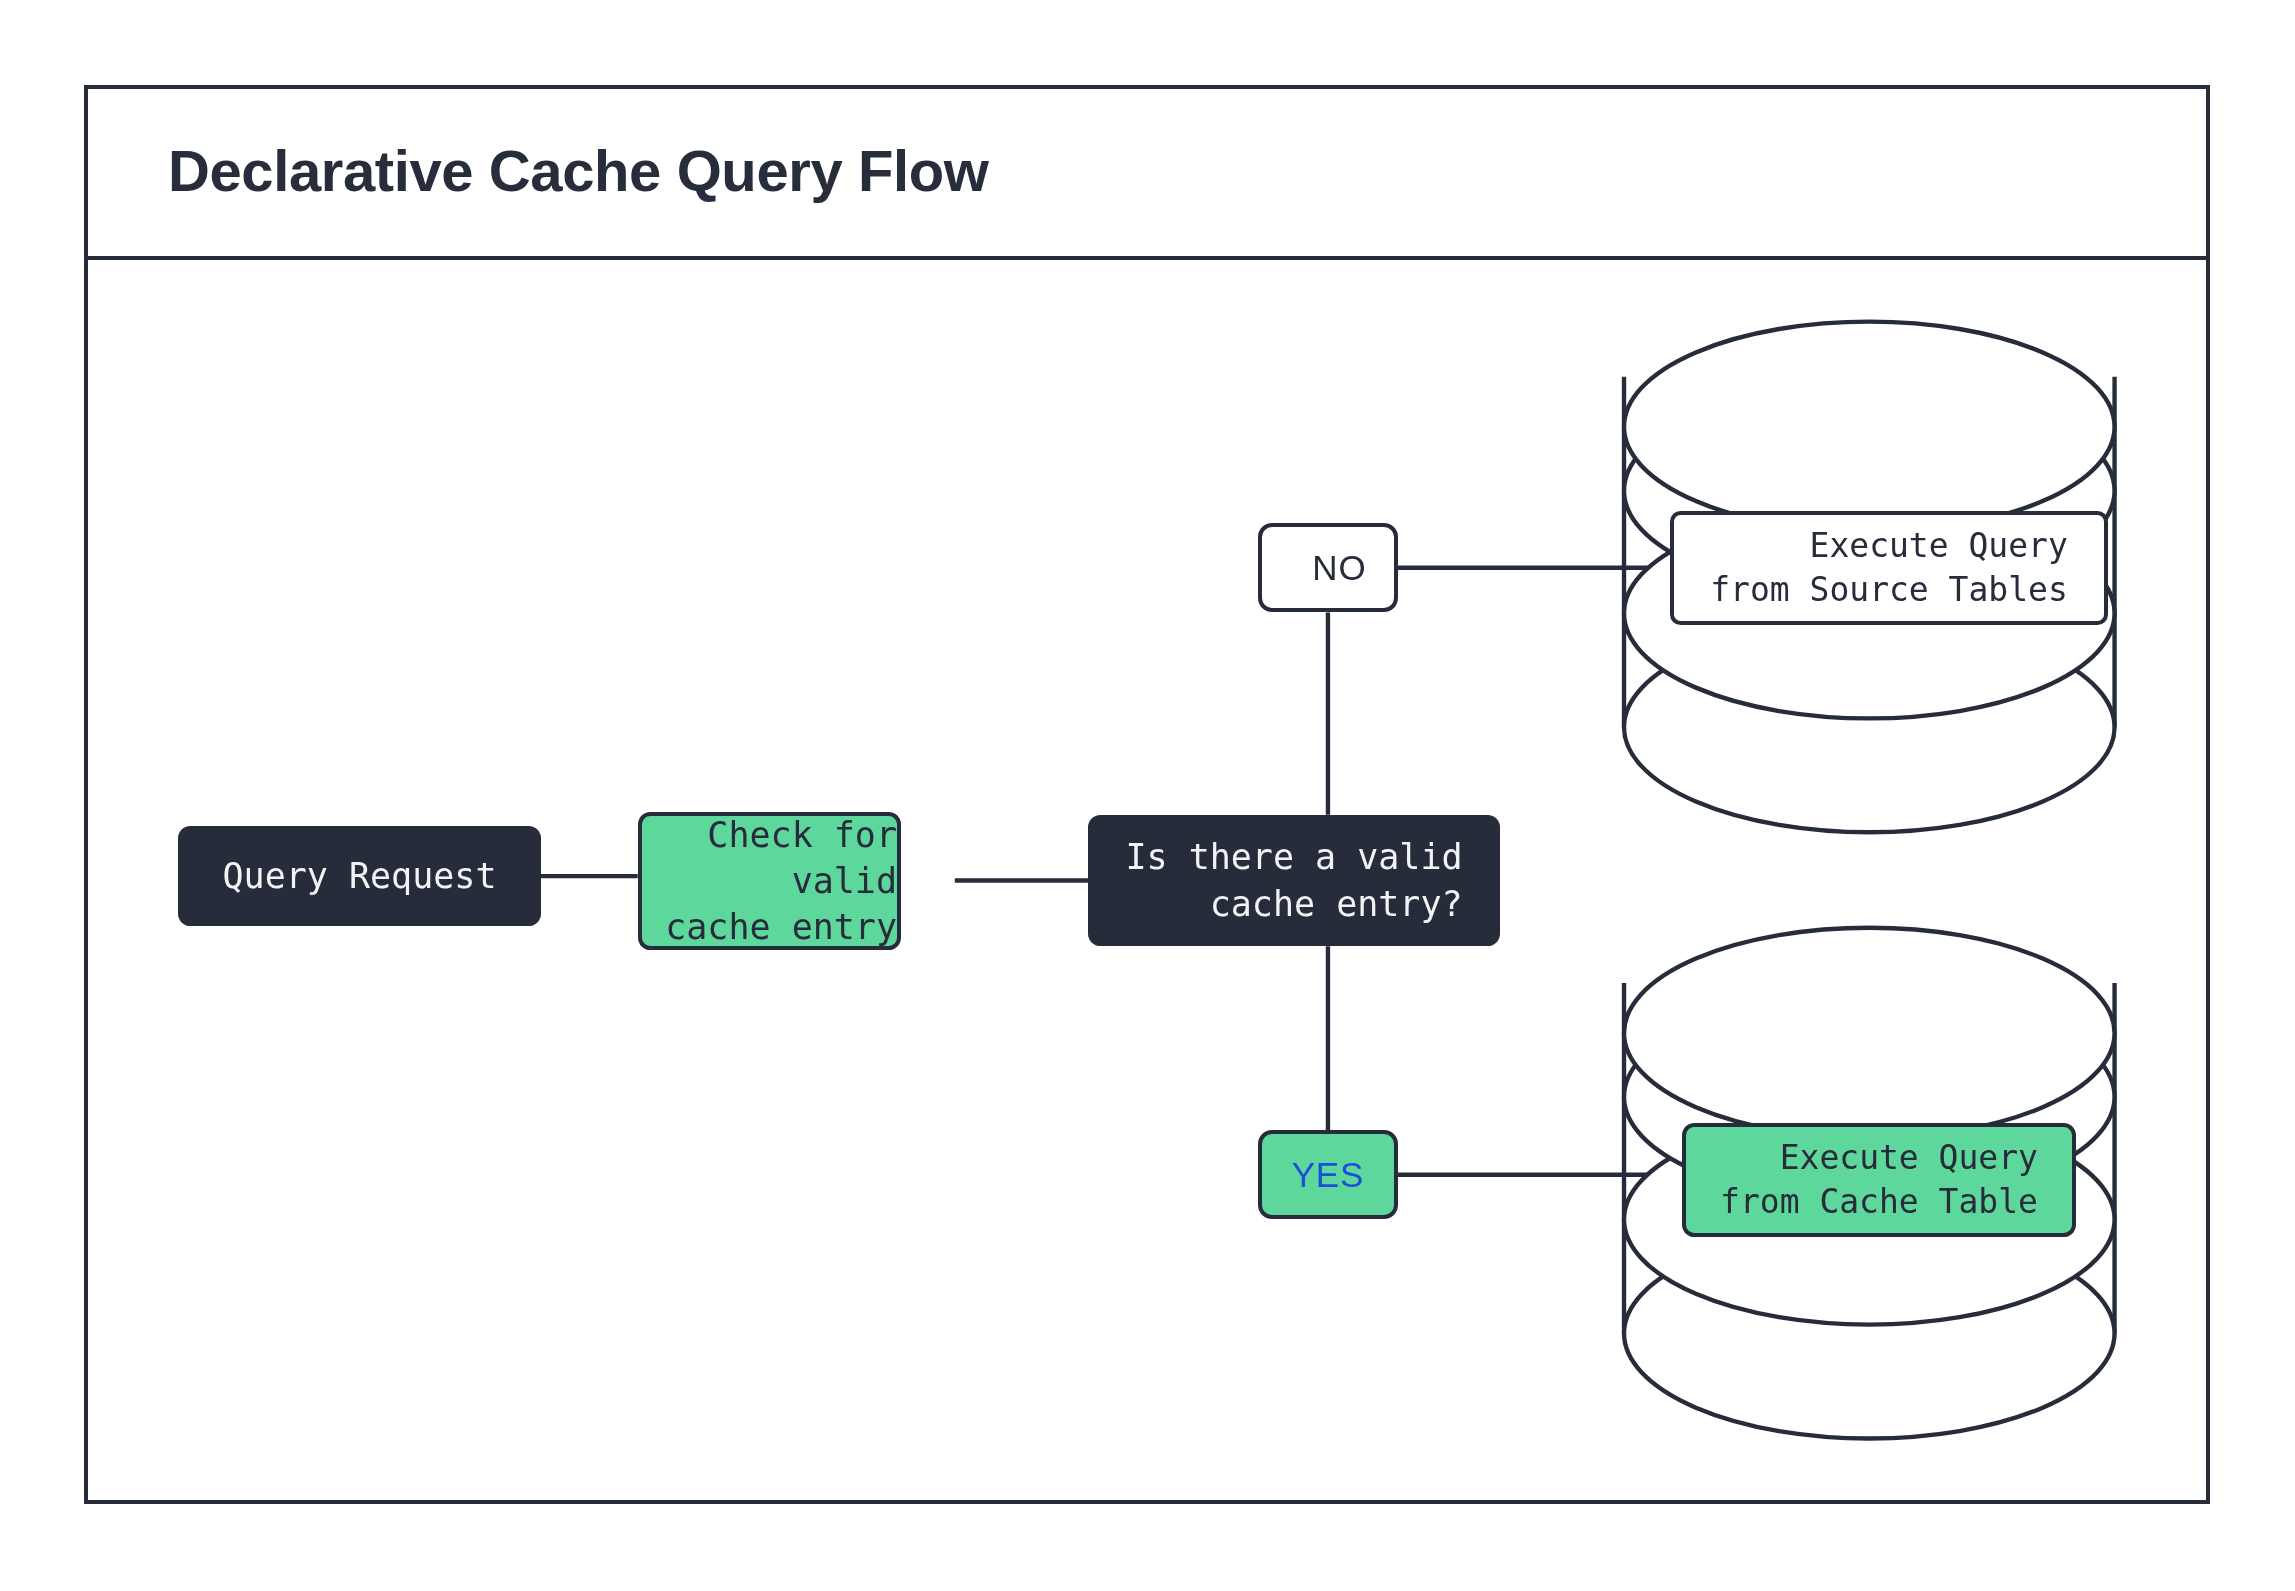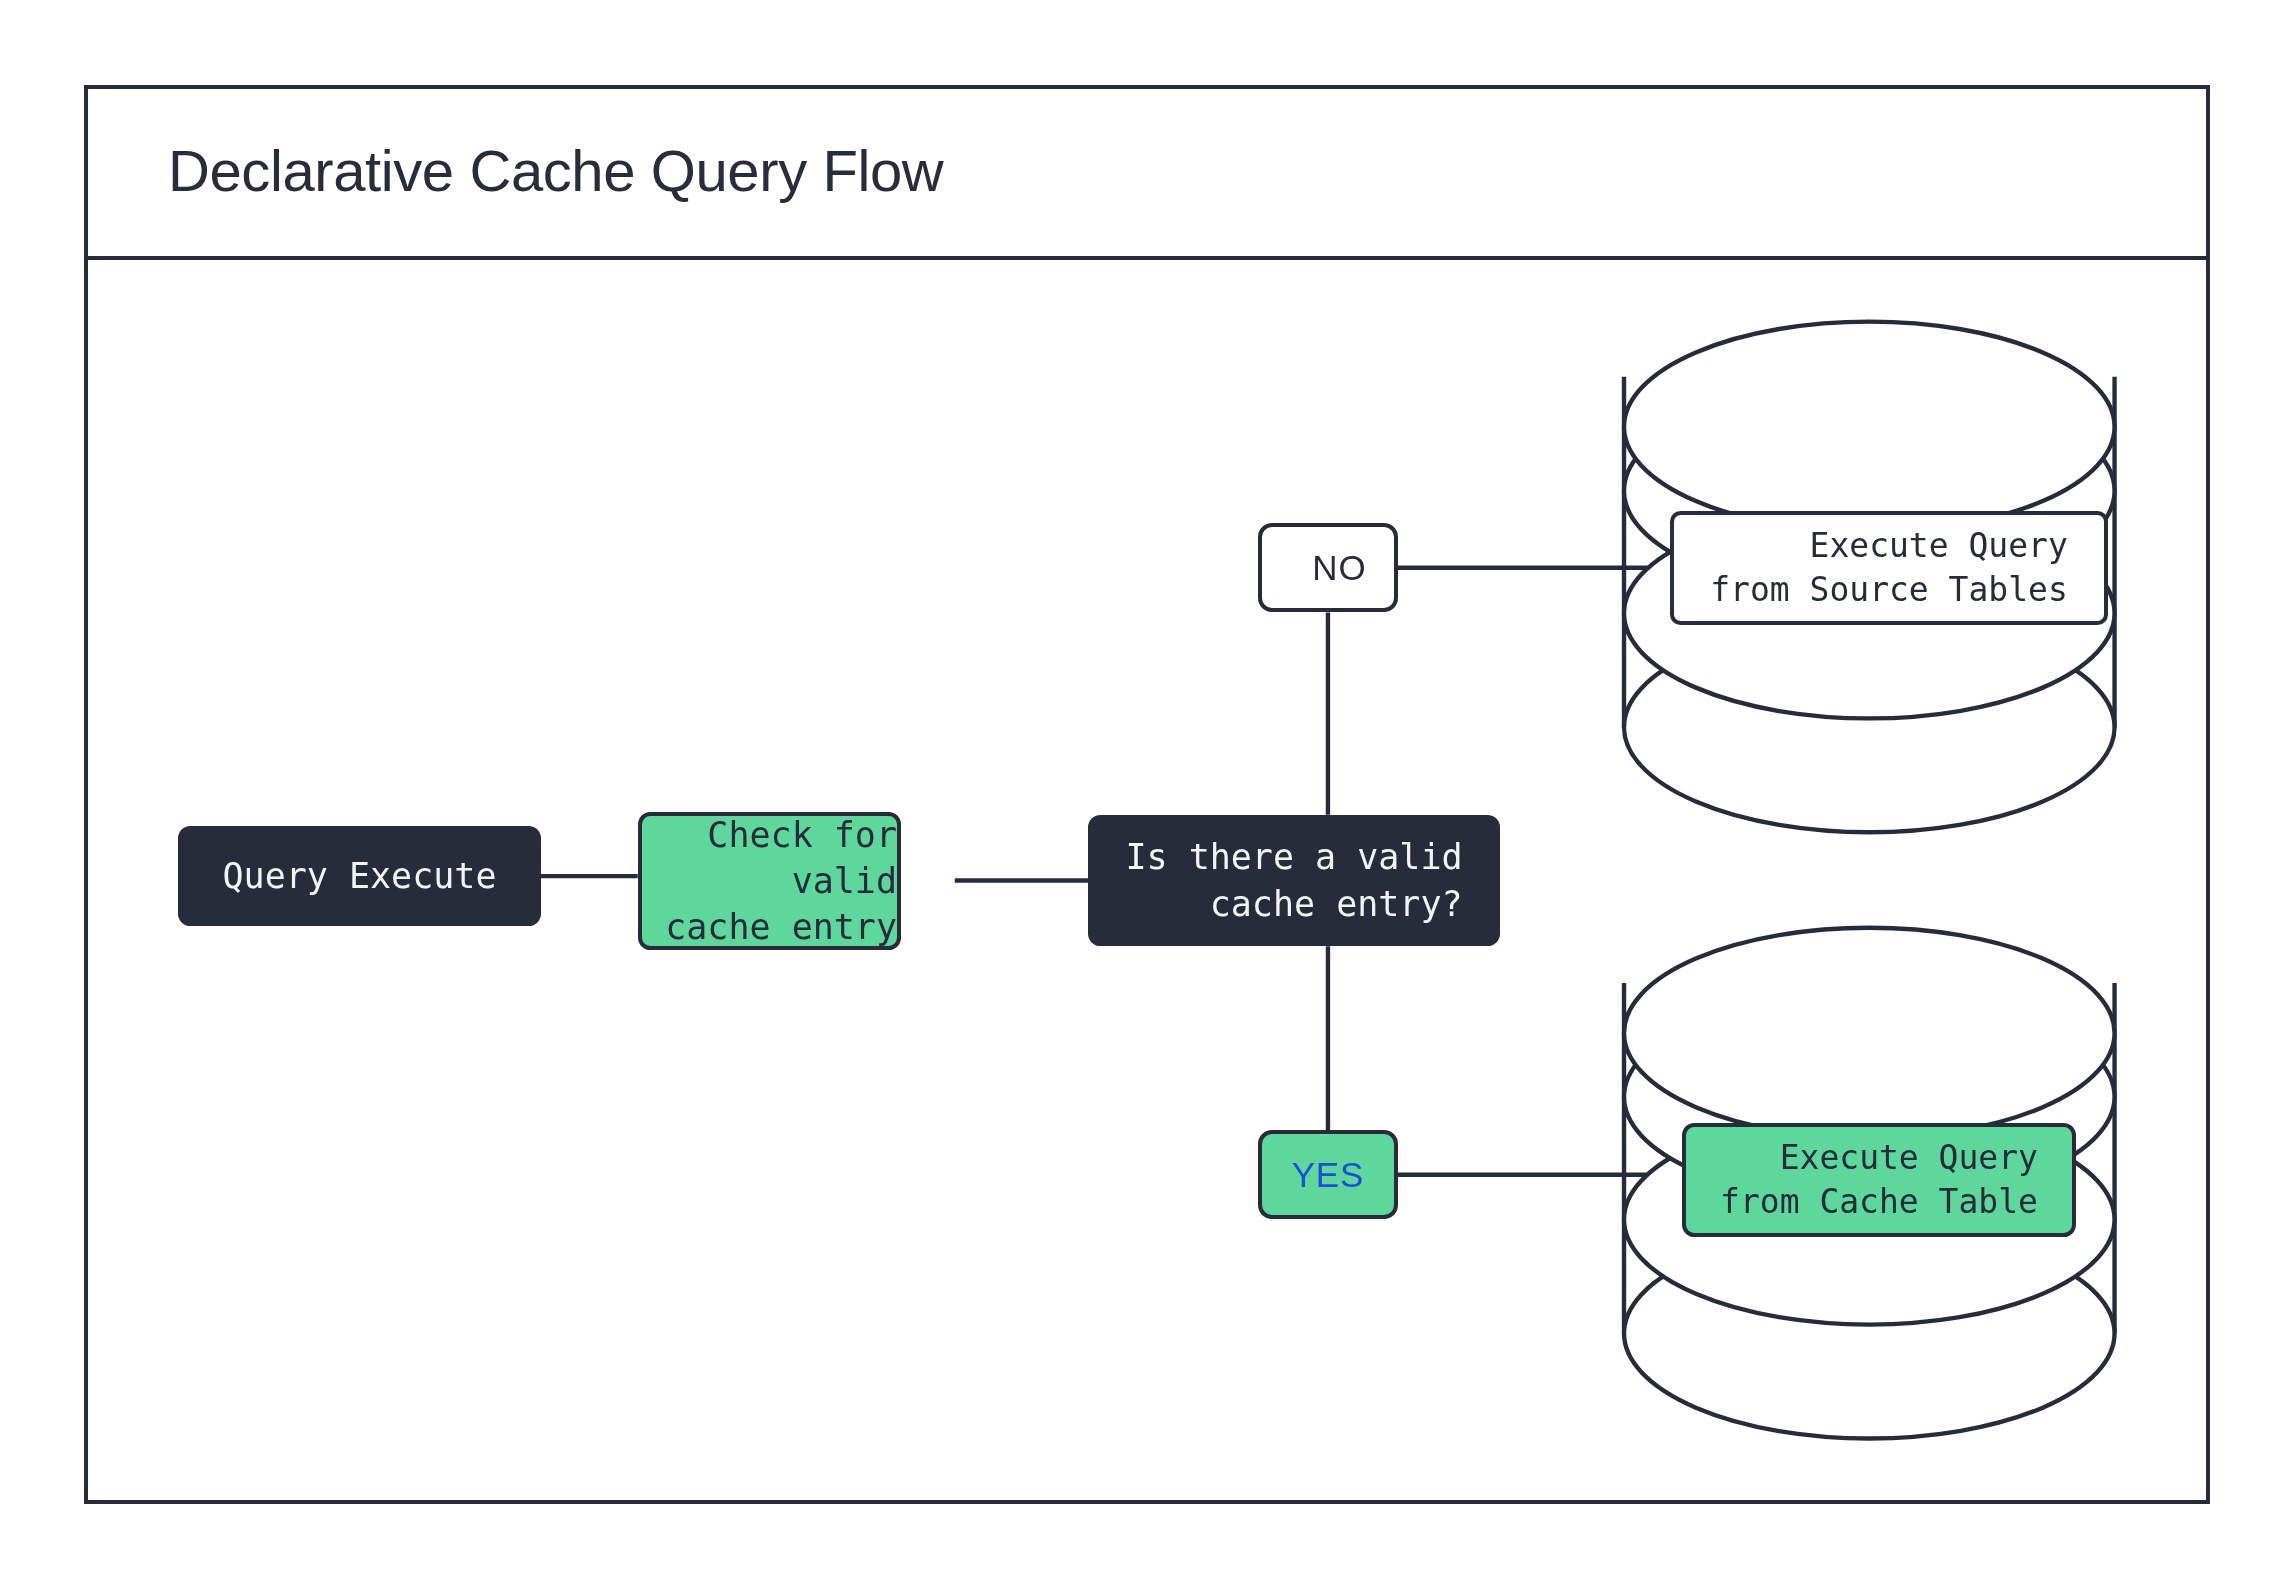--- a/index.html
+++ b/index.html
@@ -38,21 +38,21 @@
     width: 2126px;
     height: 175px;
     box-sizing: border-box;
     border-bottom: 4.4px solid #272c3a;
     display: flex;
     align-items: center;
   }
   .title-text {
     margin-left: 84px;
     font-size: 58px;
-    font-weight: 400;
+    font-weight: 700;
     color: #282d3c;
     letter-spacing: -0.4px;
     white-space: nowrap;
   }
   
   #canvas {
     position: absolute;
     left: 0;
     top: 0;
     width: 2295px;
@@ -183,21 +183,21 @@
     <g fill="#ffffff" stroke="#272c3a" stroke-width="5">
       <path d="M 1854 1122 L 1854 1522" fill="none"></path>
       <path d="M 2414 1122 L 2414 1522" fill="none"></path>
       <ellipse cx="2134" cy="1522" rx="280" ry="120"></ellipse>
       <ellipse cx="2134" cy="1392" rx="280" ry="120"></ellipse>
       <ellipse cx="2134" cy="1252" rx="280" ry="120"></ellipse>
       <ellipse cx="2134" cy="1179" rx="280" ry="120"></ellipse>
     </g>
   </svg>
 
-  <div class="node node-dark" id="node-query-request">Query Execute</div>
+  <div class="node node-dark" id="node-query-request">Query Request</div>
 
   <div class="node node-green" id="node-check-cache">Check for valid
 cache entry</div>
 
   <div class="node node-dark" id="node-decision">Is there a valid
 cache entry?</div>
 
   <div class="node node-white" id="node-source-tables">Execute Query
 from Source Tables</div>
 

